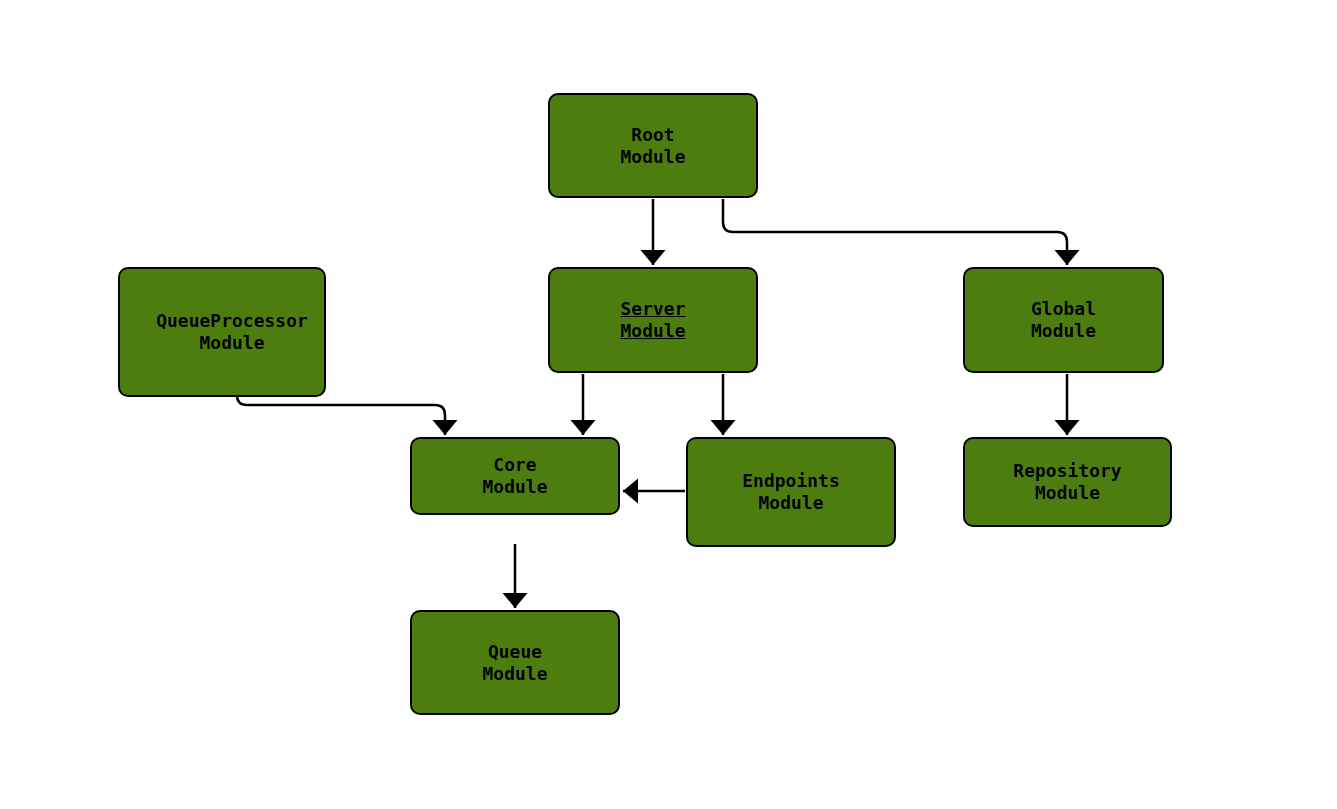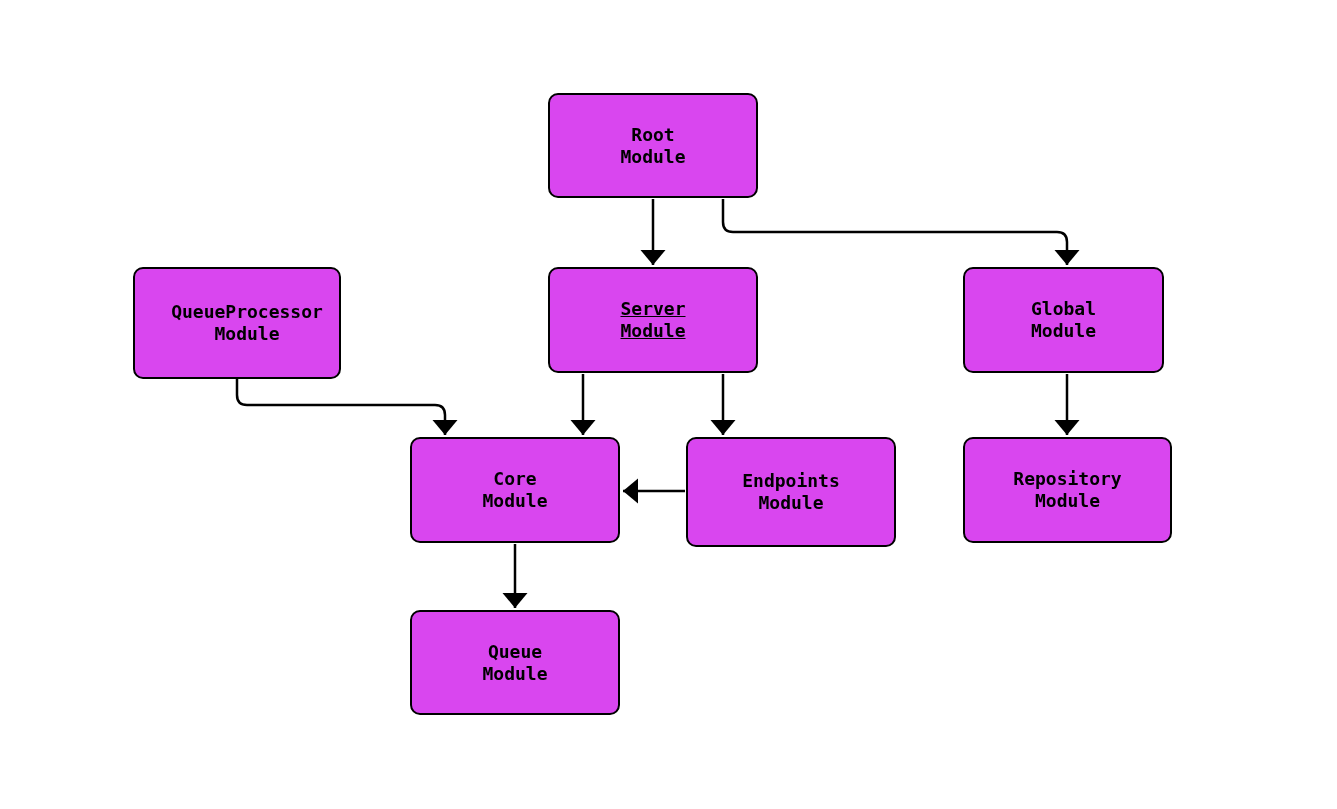--- a/index.html
+++ b/index.html
@@ -18,21 +18,21 @@
   .edge-layer {
     position: absolute;
     left: 0;
     top: 0;
     width: 1337px;
     height: 809px;
   }
   .node {
     position: absolute;
     box-sizing: border-box;
-    background: #d946ef;
+    background: #4d7c0f;
     border: 2.5px solid #000000;
     border-radius: 10px;
     display: flex;
     flex-direction: column;
     align-items: center;
     justify-content: center;
     text-align: center;
   }
   .node .line {
     font-size: 18px;
@@ -63,46 +63,46 @@
       <path d="M685,491 L623,491" marker-end="url(#arrowhead)"></path>
       <path d="M515,544 L515,608" marker-end="url(#arrowhead)"></path>
     </g>
   </svg>
 
   <div class="node" style="left:548px; top:93px; width:210px; height:105px;">
     <span class="line">Root</span>
     <span class="line">Module</span>
   </div>
 
-  <div class="node" style="left:133px; top:267px; width:208px; height:112px;padding-left:20px;">
+  <div class="node" style="left:118px; top:267px; width:208px; height:130px;padding-left:20px;">
     <span class="line">QueueProcessor</span>
     <span class="line">Module</span>
   </div>
 
   <div class="node" style="left:548px; top:267px; width:210px; height:106px;text-decoration:underline;">
     <span class="line">Server</span>
     <span class="line">Module</span>
   </div>
 
   <div class="node" style="left:963px; top:267px; width:201px; height:106px;">
     <span class="line">Global</span>
     <span class="line">Module</span>
   </div>
 
-  <div class="node" style="left:410px; top:437px; width:210px; height:106px;">
+  <div class="node" style="left:410px; top:437px; width:210px; height:78px;">
     <span class="line">Core</span>
     <span class="line">Module</span>
   </div>
 
   <div class="node" style="left:686px; top:437px; width:210px; height:110px;justify-content:center;">
     <span class="line">Endpoints</span>
     <span class="line">Module</span>
   </div>
 
-  <div class="node" style="left:963px; top:437px; width:209px; height:106px;align-items:center;">
+  <div class="node" style="left:963px; top:437px; width:209px; height:90px;align-items:center;">
     <span class="line">Repository</span>
     <span class="line">Module</span>
   </div>
 
   <div class="node" style="left:410px; top:610px; width:210px; height:105px;text-align:right;">
     <span class="line">Queue</span>
     <span class="line">Module</span>
   </div>
 
 </div>

